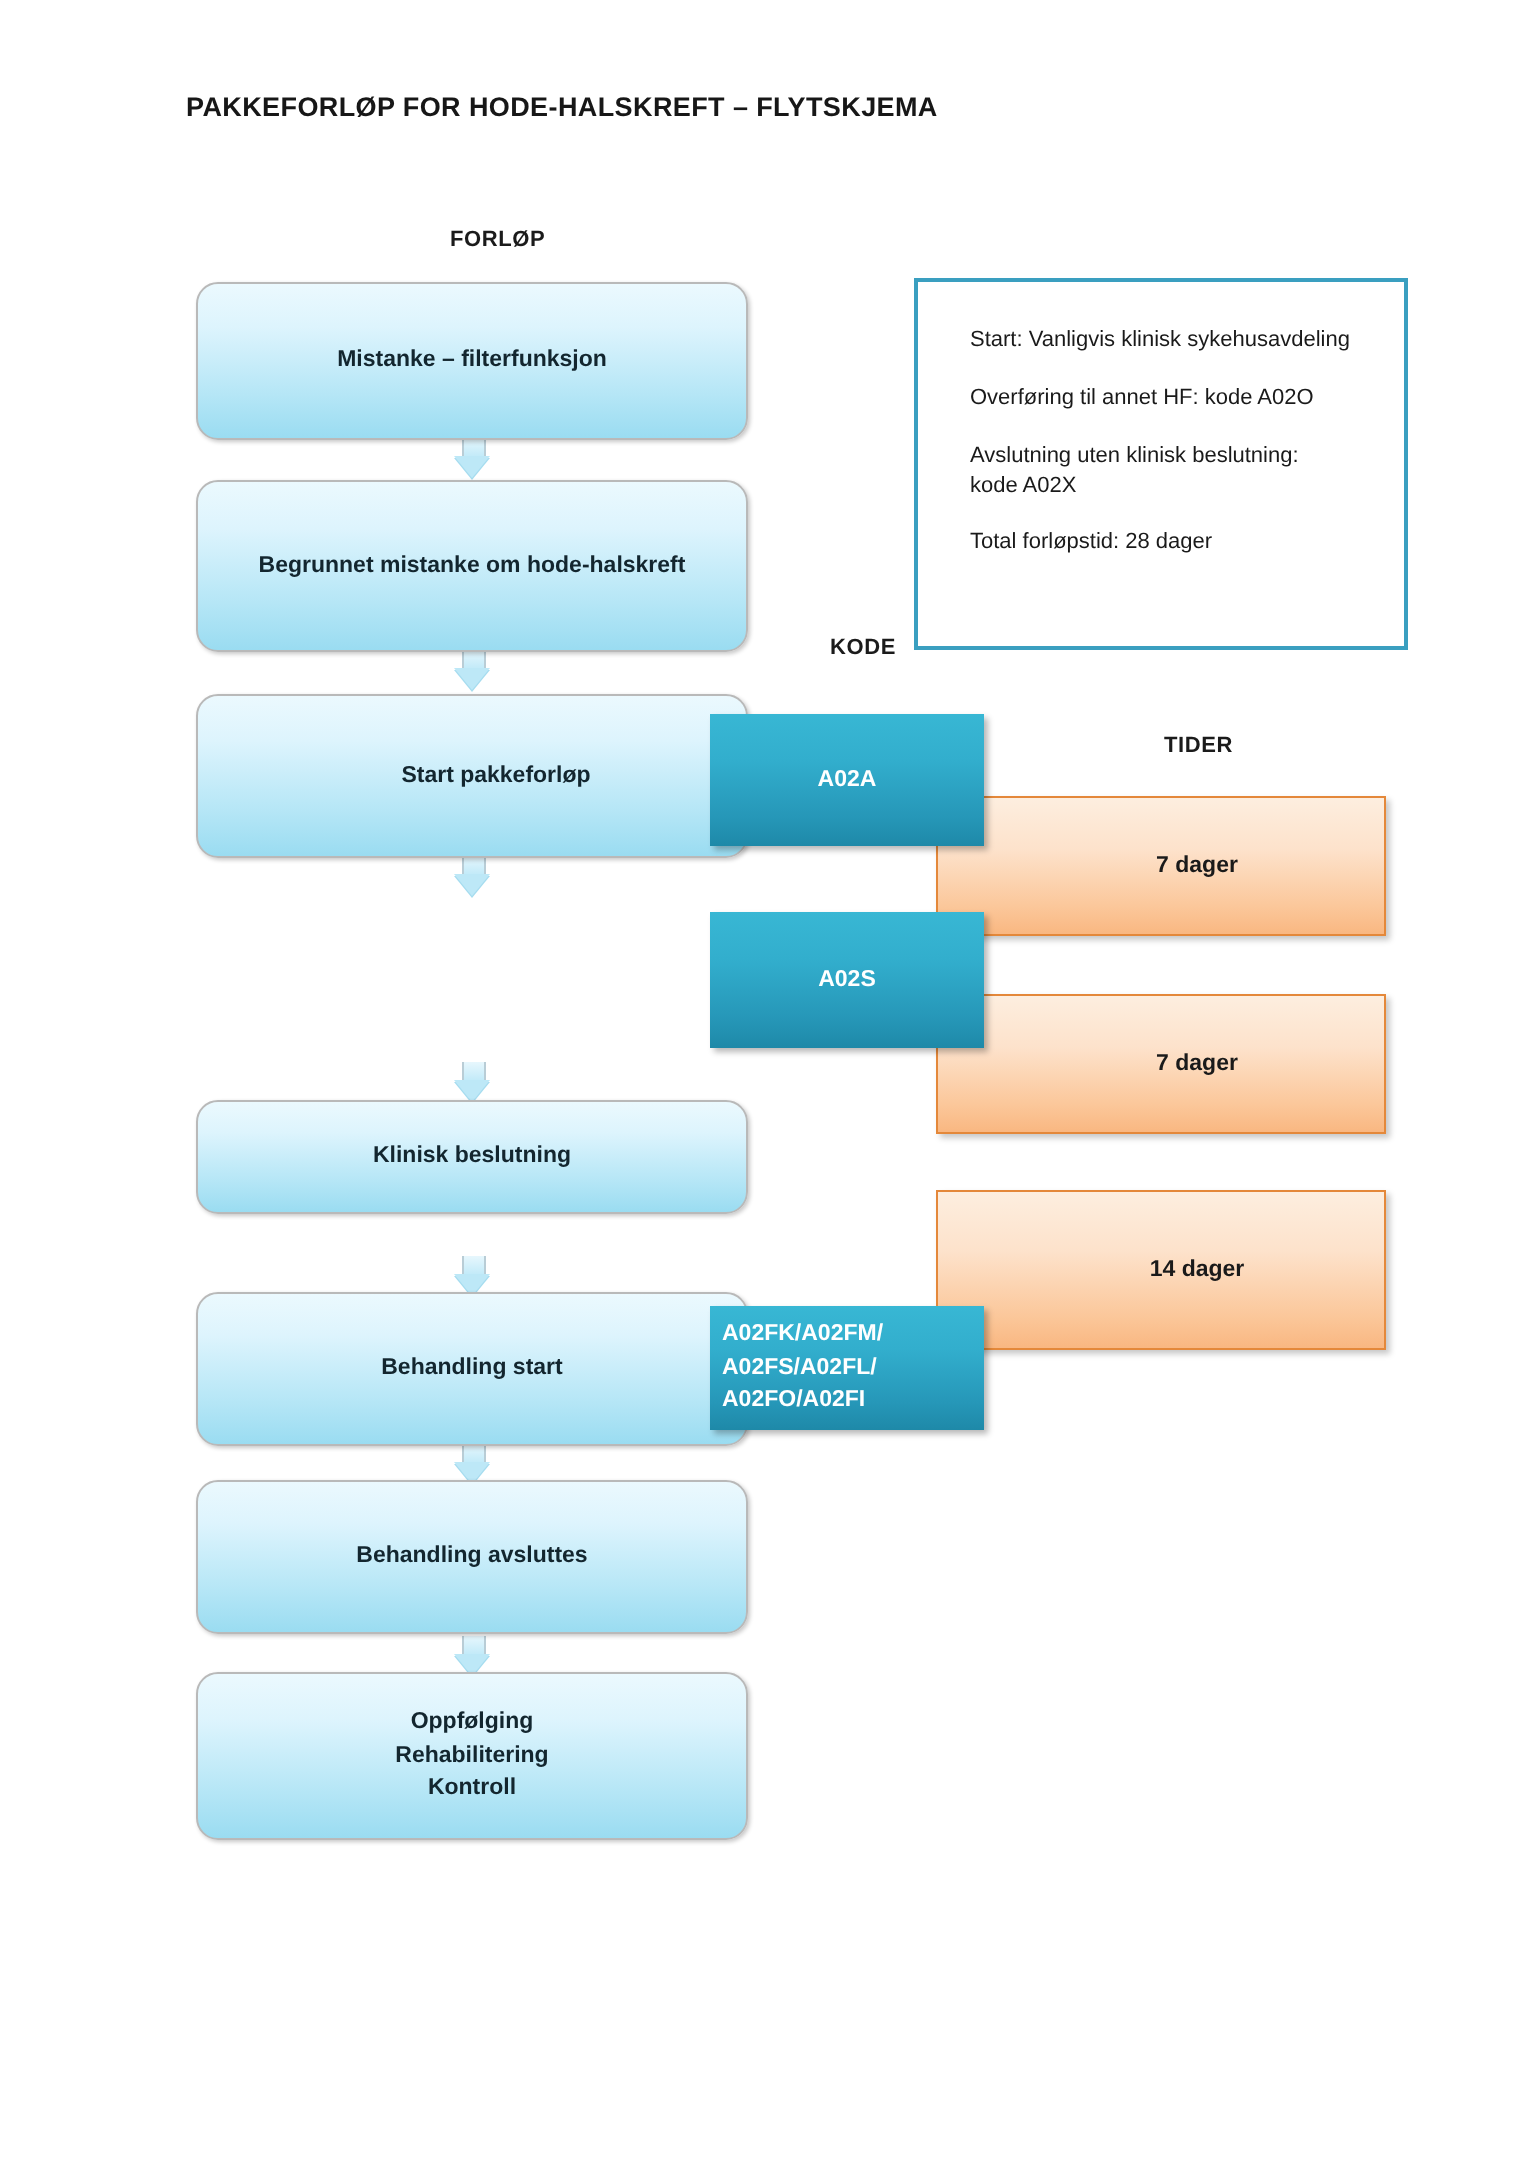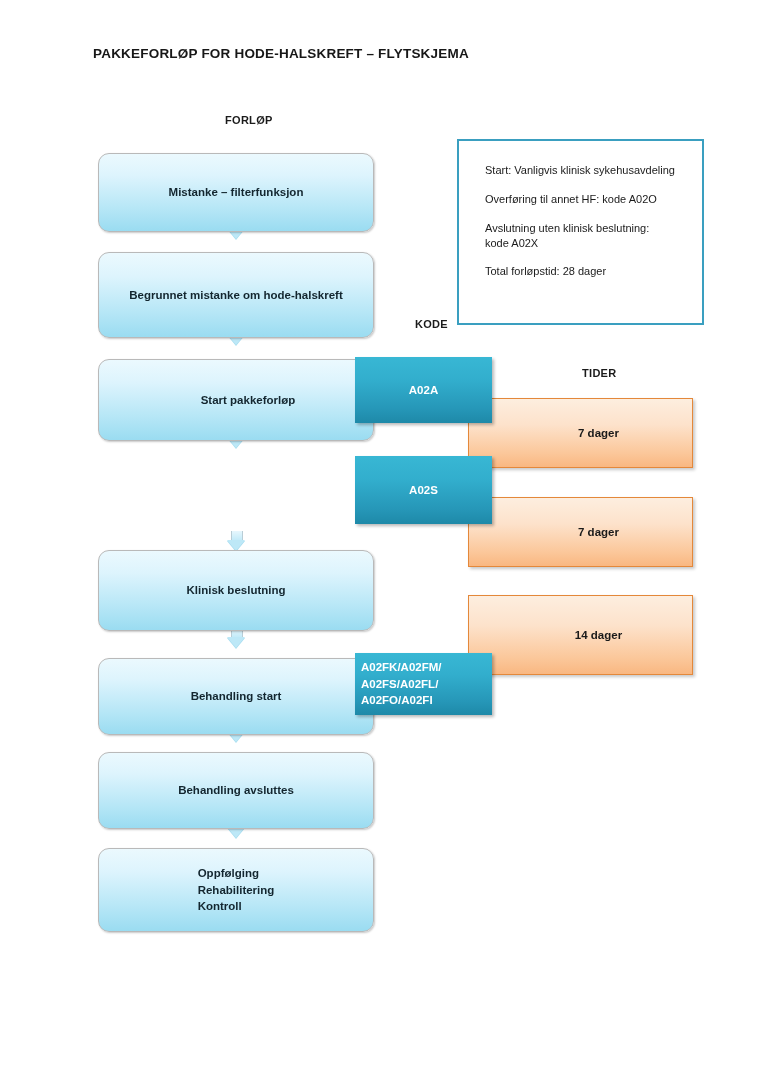--- a/index.html
+++ b/index.html
@@ -54,27 +54,27 @@
     position: absolute;
     left: 98px;
     width: 276px;
     border: 1px solid #b9b9b9;
     border-radius: 11px;
     background: linear-gradient(to bottom, #ebf9fe 0%, #ddf4fd 28%, #b5e6f6 72%, #9adcf1 100%);
     box-shadow: 1px 1px 2px rgba(0,0,0,0.22);
     display: flex;
     align-items: center;
     justify-content: center;
+    text-align: center;
     font-size: 11.5px;
     font-weight: bold;
     color: #13262f;
     line-height: 1.45;
     z-index: 2;
     box-sizing: border-box;
-    margin-top: 12px;
   }
 
   
   .arrow {
     position: absolute;
     left: 227px;
     width: 18px;
     height: 20px;
     z-index: 1;
   }
@@ -215,21 +215,21 @@
 
   <div class="flowbox" style="top:141px;height:79px;">
     <span>Mistanke – filterfunksjon</span>
   </div>
   <div class="flowbox" style="top:240px;height:86px;">
     <span>Begrunnet mistanke om hode-halskreft</span>
   </div>
   <div class="flowbox" style="top:347px;height:82px;padding-left:24px;">
     <span>Start pakkeforløp</span>
   </div>
-  <div class="flowbox" style="top:538px;height:81px;">
+  <div class="flowbox" style="top:550px;height:57px;">
     <span>Klinisk beslutning</span>
   </div>
   <div class="flowbox" style="top:646px;height:77px;">
     <span>Behandling start</span>
   </div>
   <div class="flowbox" style="top:740px;height:77px;">
     <span>Behandling avsluttes</span>
   </div>
   <div class="flowbox" style="top:836px;height:84px;white-space:pre-line;">
     <span>Oppfølging

